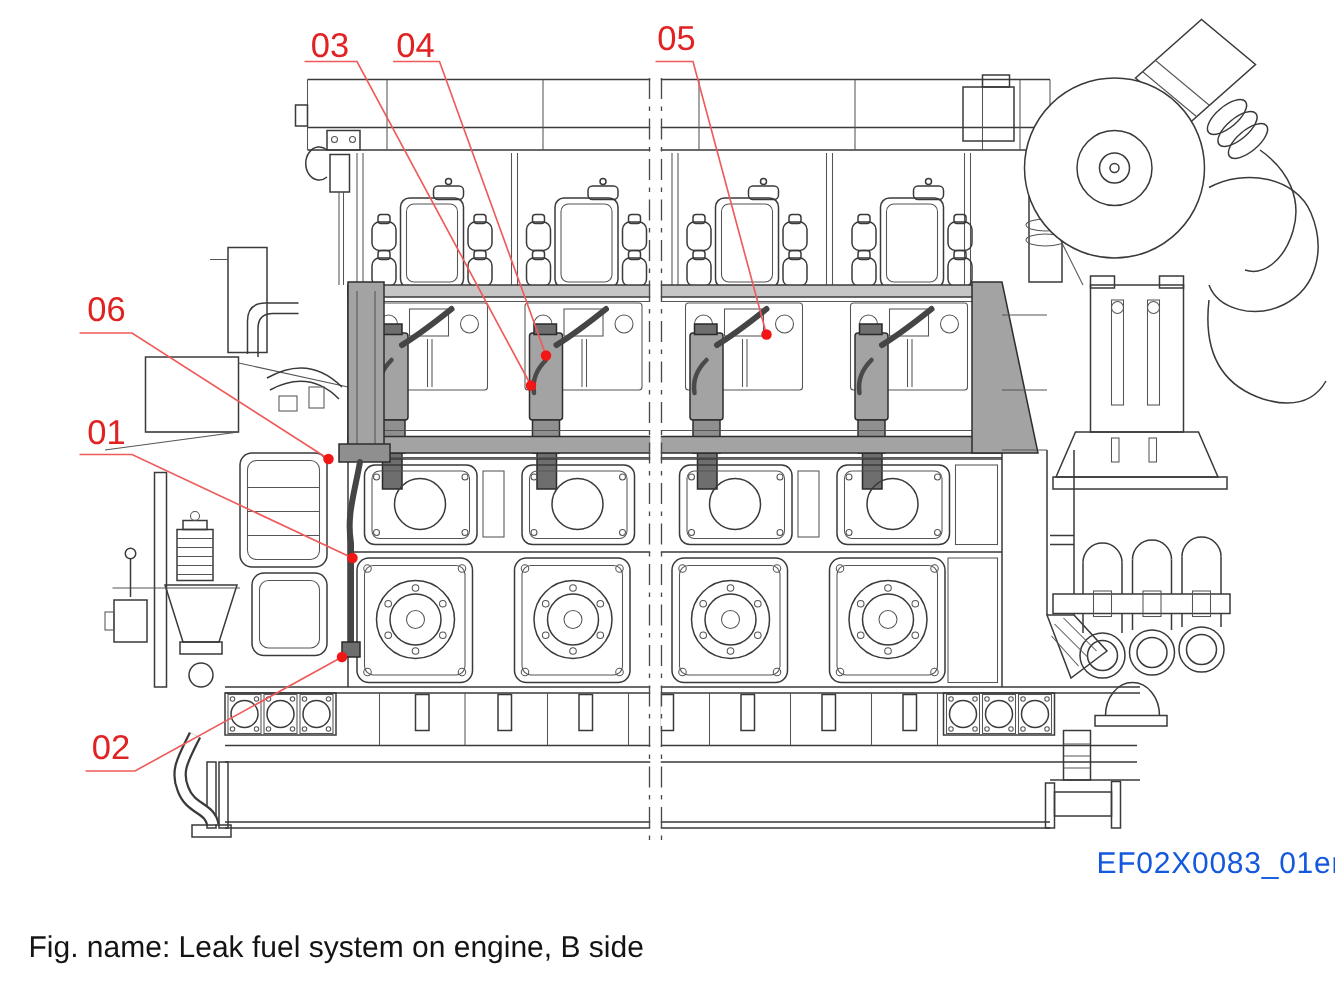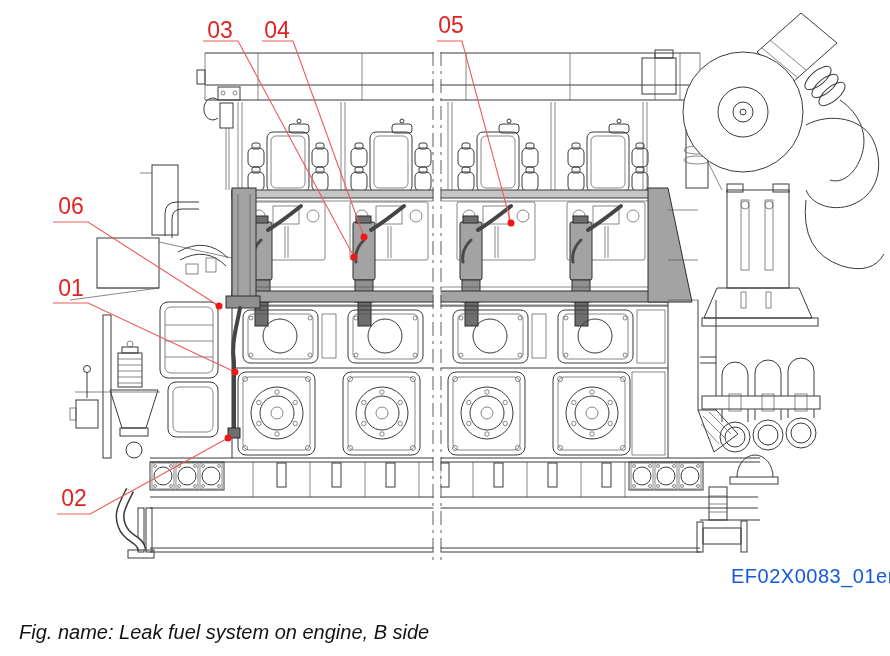--- a/index.html
+++ b/index.html
@@ -15,21 +15,21 @@
   .gM2{fill:#8f8f8f;stroke:#2e2e2e;stroke-width:1;}
   .gD{fill:#6e6e6e;stroke:#2a2a2a;stroke-width:1;}
   .pipe{fill:none;stroke:#454545;stroke-width:4;stroke-linecap:round;}
   .pipe2{fill:none;stroke:#4a4a4a;stroke-width:3;stroke-linecap:round;}
   .dashdot{fill:none;stroke:#4a4a4a;stroke-width:.9;stroke-dasharray:14 5 3 5;}
   
   .cl-line{fill:none;stroke:#ef5a5a;stroke-width:1.1;}
   .cl-dot{fill:#f21616;stroke:none;}
   .cl-text{fill:#e12222;font-size:23px;font-family:"Liberation Sans",sans-serif;text-anchor:middle;}
   .code{position:absolute;left:731px;top:565px;color:#1459dd;font-size:20px;letter-spacing:.5px;}
-  .caption{position:absolute;left:19px;top:621px;color:#141414;font-size:20px;font-style:italic;}
+  .caption{position:absolute;left:19px;top:621px;color:#141414;font-size:20px;}
 </style>
 </head>
 <body>
 
 <div class="stage">
   <svg width="890" height="656" viewBox="0 0 890 656">
     <defs>
 
       <g id="cyl">
         <rect class="ln" x="0" y="132" width="42" height="60" rx="6"></rect>

